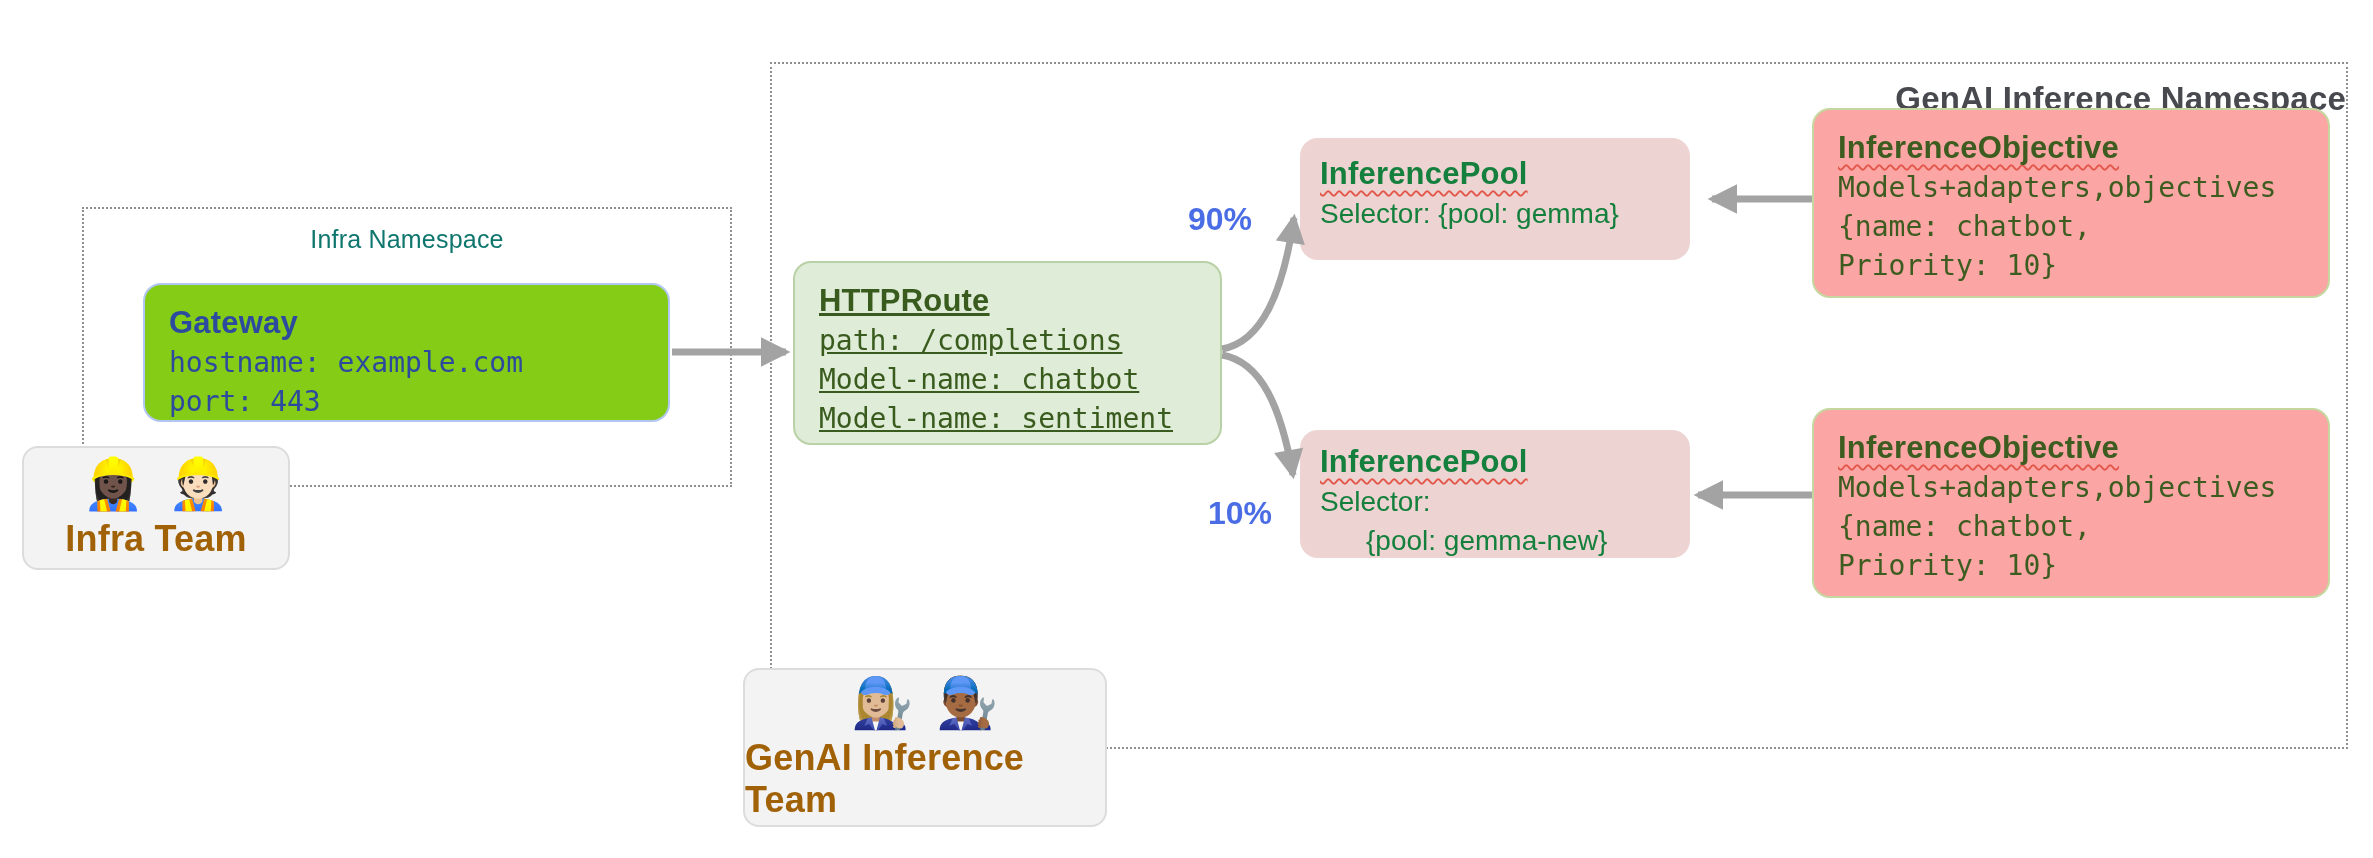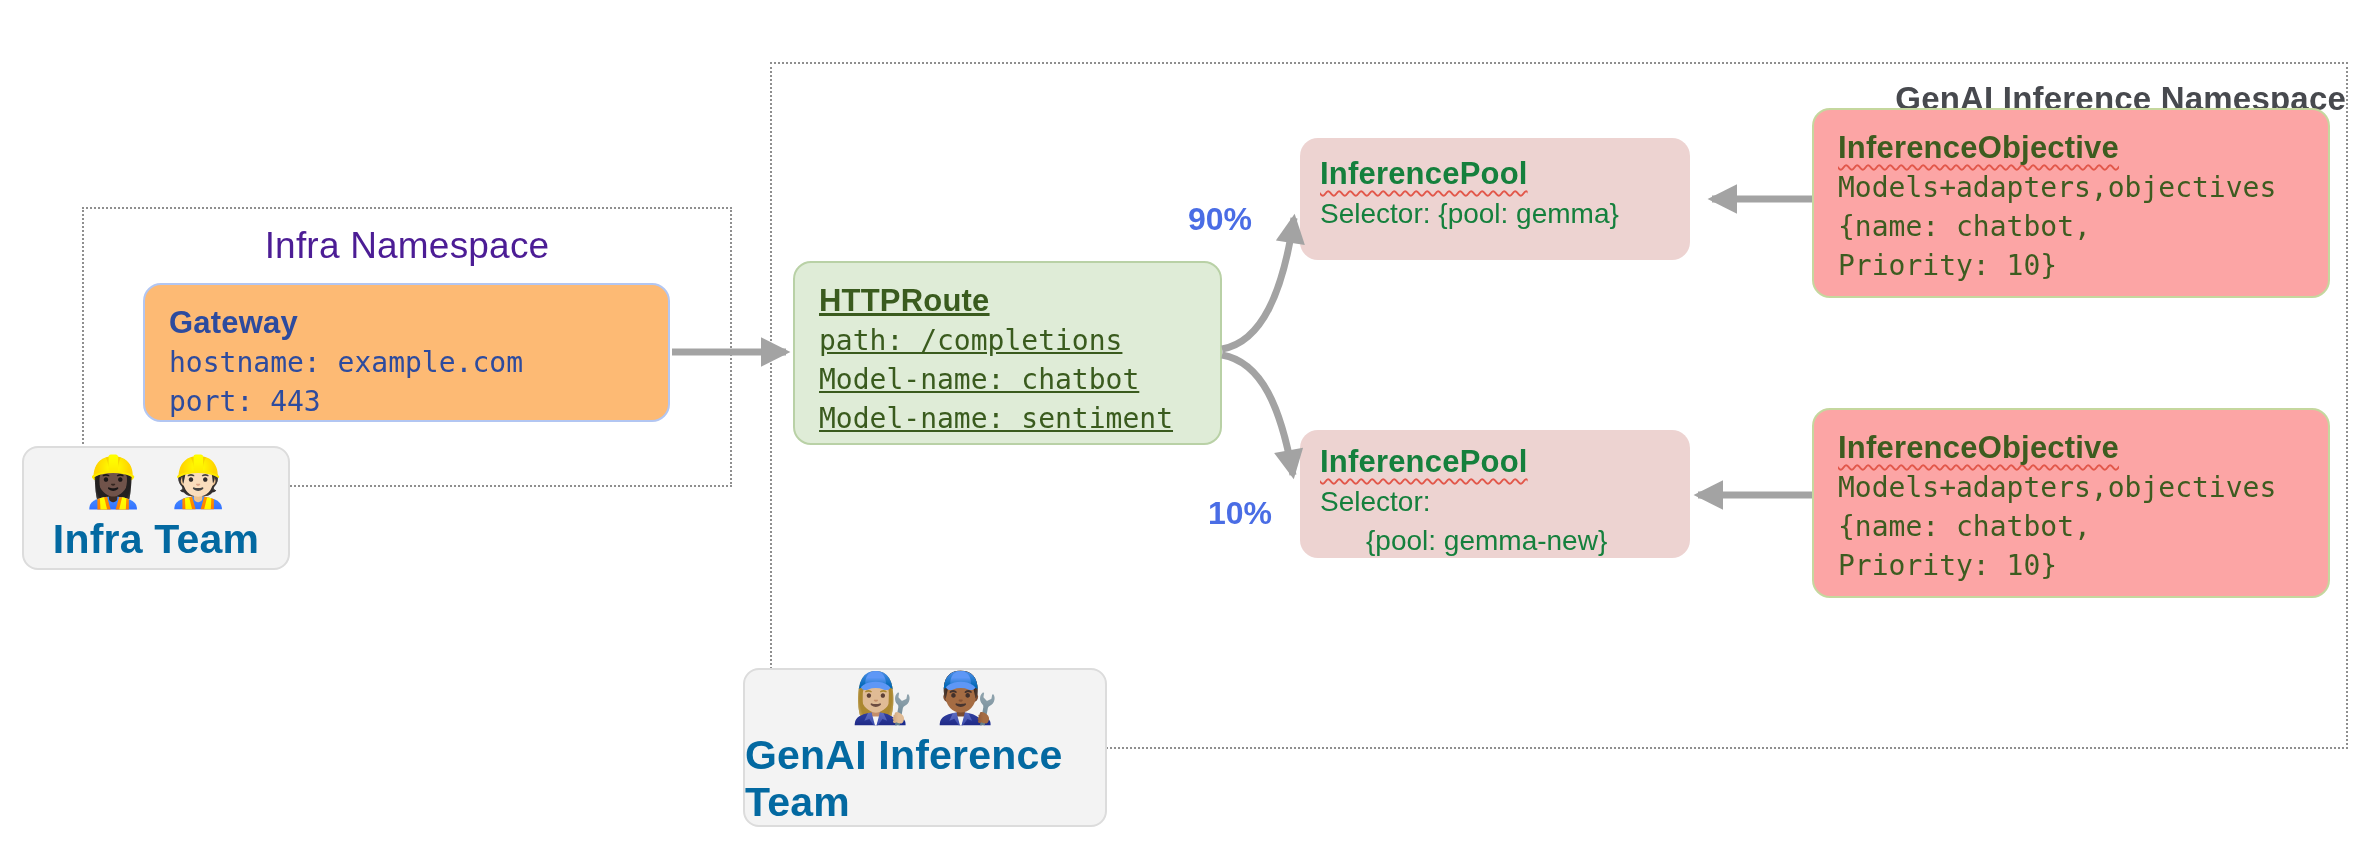--- a/index.html
+++ b/index.html
@@ -12,21 +12,21 @@
   }
   
   .namespace{
     position:absolute;
     border:2px dotted #8f8f8f;
     z-index:1;
   }
   .ns-label{
     position:absolute;left:0;right:0;top:16px;
     text-align:center;
-    font-size:37px;color:#4c1d95;
+    font-size:25px;color:#0f766e;
     letter-spacing:.2px;
   }
   .ns-label.strong{font-weight:700;color:#47494e;font-size:33px;text-align:right;}
   .infra-ns{left:82px;top:207px;width:646px;height:276px;}
   .genai-ns{left:770px;top:62px;width:1574px;height:683px;}
 
   
   .node{
     position:absolute;z-index:2;
     border-radius:18px;
@@ -44,21 +44,21 @@
     text-decoration:underline;
     text-decoration-style:wavy;
     text-decoration-color:#e2574a;
     text-decoration-thickness:2px;
     text-underline-offset:6px;
   }
   .indent{padding-left:46px;}
 
   .gateway-node{
     left:143px;top:283px;width:527px;height:139px;
-    background:#fdba74;border:2px solid #b2c6f2;
+    background:#84cc16;border:2px solid #b2c6f2;
     color:#2d4b9e;
   }
   .httproute-node{
     left:793px;top:261px;width:429px;height:184px;
     background:#dfecd7;border:2px solid #b9d1a6;
     color:#3a5b1e;
     text-decoration:underline;
   }
   .pool-node{
     background:#edd3d1;border:none;color:#15803d;padding-left:20px;
@@ -75,21 +75,21 @@
   .team{
     position:absolute;z-index:3;
     background:#f3f3f3;border:2px solid #dcdcdc;border-radius:16px;
     box-sizing:border-box;
     display:flex;flex-direction:column;align-items:center;justify-content:center;
     gap:6px;
   }
   .infra-team{left:22px;top:446px;width:268px;height:124px;}
   .genai-team{left:743px;top:668px;width:364px;height:159px;}
   .team .emoji-row{display:flex;gap:22px;font-size:50px;line-height:56px;}
-  .team .team-label{font-weight:700;font-size:41px;color:#0369a1;letter-spacing:.2px;}
+  .team .team-label{font-weight:700;font-size:36px;color:#a16207;letter-spacing:.2px;}
 
   
   svg.arrows{position:absolute;left:0;top:0;z-index:5;pointer-events:none;}
   .pct{
     position:absolute;z-index:6;
     font-weight:700;font-size:32px;color:#4a6de5;
   }
   .pct-90{left:1188px;top:201px;}
   .pct-10{left:1208px;top:495px;}
 </style>

